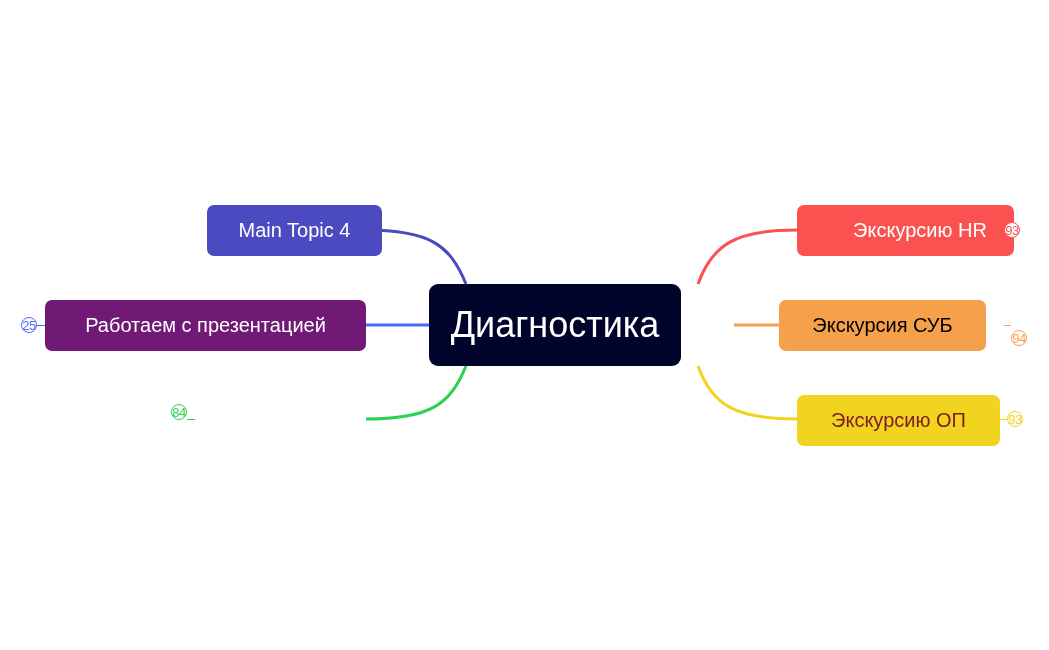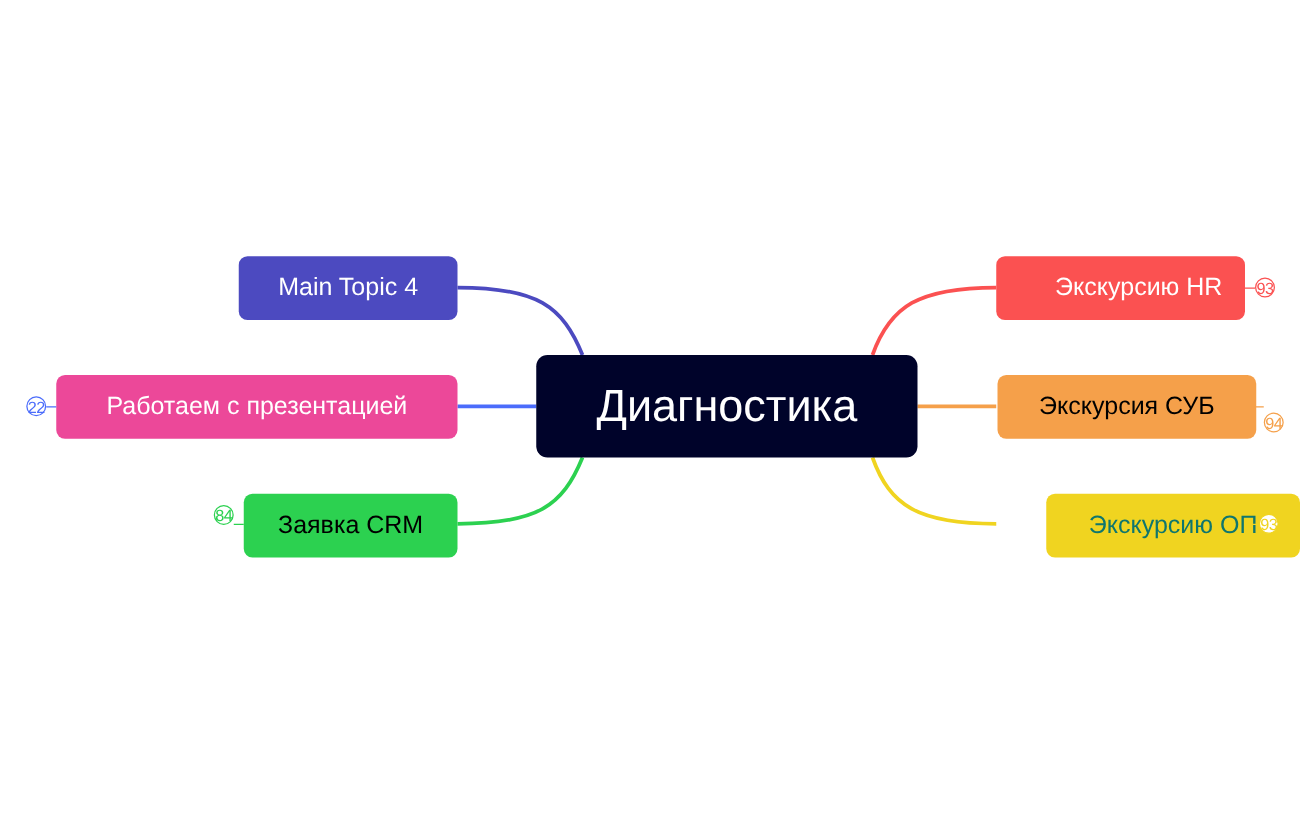--- a/index.html
+++ b/index.html
@@ -2,21 +2,21 @@
 <html><head>
 <meta charset="utf-8">
 <style>
   html, body { margin: 0; padding: 0; background: #ffffff; }
   body { width: 1049px; height: 650px; position: relative; overflow: hidden;
          font-family: "Liberation Sans", "DejaVu Sans", sans-serif; }
   .canvas { position: absolute; left: 0; top: 0; width: 1049px; height: 650px; }
   svg.links { position: absolute; left: 0; top: 0; }
   .node { position: absolute; display: flex; align-items: center; justify-content: center;
           border-radius: 7px; box-sizing: border-box; white-space: nowrap; cursor: pointer; }
-  .central { left: 429px; top: 284px; width: 305px; height: 82px; border-radius: 9px;
+  .central { left: 429px; top: 284px; width: 252px; height: 82px; border-radius: 9px;
              background: #00032a; color: #ffffff; font-size: 36px; }
   .topic { height: 51px; font-size: 20px; }
   .badge { position: absolute; width: 16px; height: 16px; border-radius: 50%; border: 1px solid;
            background: #fff; font-size: 13px; display: flex; align-items: center; justify-content: center;
            box-sizing: border-box; letter-spacing: -0.5px; cursor: pointer; }
   .badge-line { position: absolute; height: 1px; }
 </style>
 </head>
 <body>
 
@@ -30,47 +30,44 @@
 
     <path d="M797 230 C 735 230, 712 245, 698 284" stroke="#fb5151" stroke-width="3" fill="none"></path>
     <path d="M734 325 L 797 325" stroke="#f5a04a" stroke-width="3" fill="none"></path>
     <path d="M797 419 C 735 419, 712 405, 698 366" stroke="#f0d420" stroke-width="3" fill="none"></path>
   </svg>
 
   <div class="node central">
     <span>Диагностика</span>
   </div>
 
-  <div class="node topic" style="left:191px; top:205px; width:175px; background:#4c4ac0; color:#ffffff;">
+  <div class="node topic" style="left:207px; top:205px; width:175px; background:#4c4ac0; color:#ffffff;">
     <span>Main Topic 4</span>
   </div>
 
-  <div class="node topic" style="left:45px; top:300px; width:321px; background:#ec4899; color:#ffffff;">
+  <div class="node topic" style="left:45px; top:300px; width:321px; background:#701a75; color:#ffffff;">
     <span>Работаем с презентацией</span>
   </div>
   <div class="badge-line" style="left:37px; top:325px; width:8px; background:#4b6cfb;"></div>
-  <div class="badge" style="left:21px; top:317px; border-color:#4b6cfb; color:#4b6cfb;">22</div>
+  <div class="badge" style="left:21px; top:317px; border-color:#4b6cfb; color:#4b6cfb;">25</div>
 
-  <div class="node topic" style="left:195px; top:395px; width:171px; background:#2cd150; color:#000000;">
-    <span>Заявка CRM</span>
-  </div>
   <div class="badge-line" style="left:187px; top:419px; width:8px; background:#2cd150;"></div>
   <div class="badge" style="left:171px; top:404px; border-color:#2cd150; color:#2cd150;">84</div>
 
-  <div class="node topic" style="left:797px; top:205px; width:199px; background:#fb5151; color:#ffffff;padding-left:29px;">
+  <div class="node topic" style="left:797px; top:205px; width:217px; background:#fb5151; color:#ffffff;padding-left:29px;">
     <span>Экскурсию HR</span>
   </div>
   <div class="badge-line" style="left:996px; top:230px; width:8px; background:#fb5151;"></div>
   <div class="badge" style="left:1004px; top:222px; border-color:#fb5151; color:#fb5151;">93</div>
 
-  <div class="node topic" style="left:798px; top:300px; width:207px; background:#f5a04a; color:#000000;">
+  <div class="node topic" style="left:779px; top:300px; width:207px; background:#f5a04a; color:#000000;">
     <span>Экскурсия СУБ</span>
   </div>
   <div class="badge-line" style="left:1004px; top:325px; width:7px; background:#f5a04a;"></div>
   <div class="badge" style="left:1011px; top:330px; border-color:#f5a04a; color:#f5a04a;">94</div>
 
-  <div class="node topic" style="left:797px; top:395px; width:203px; background:#f0d420; color:#0f766e;margin-left:40px;">
+  <div class="node topic" style="left:797px; top:395px; width:203px; background:#f0d420; color:#7f1d1d;">
     <span>Экскурсию ОП</span>
   </div>
   <div class="badge-line" style="left:1000px; top:419px; width:7px; background:#f0d420;"></div>
   <div class="badge" style="left:1007px; top:411px; border-color:#f0d420; color:#f0d420;">93</div>
 
 </div>
 
 </body></html>

